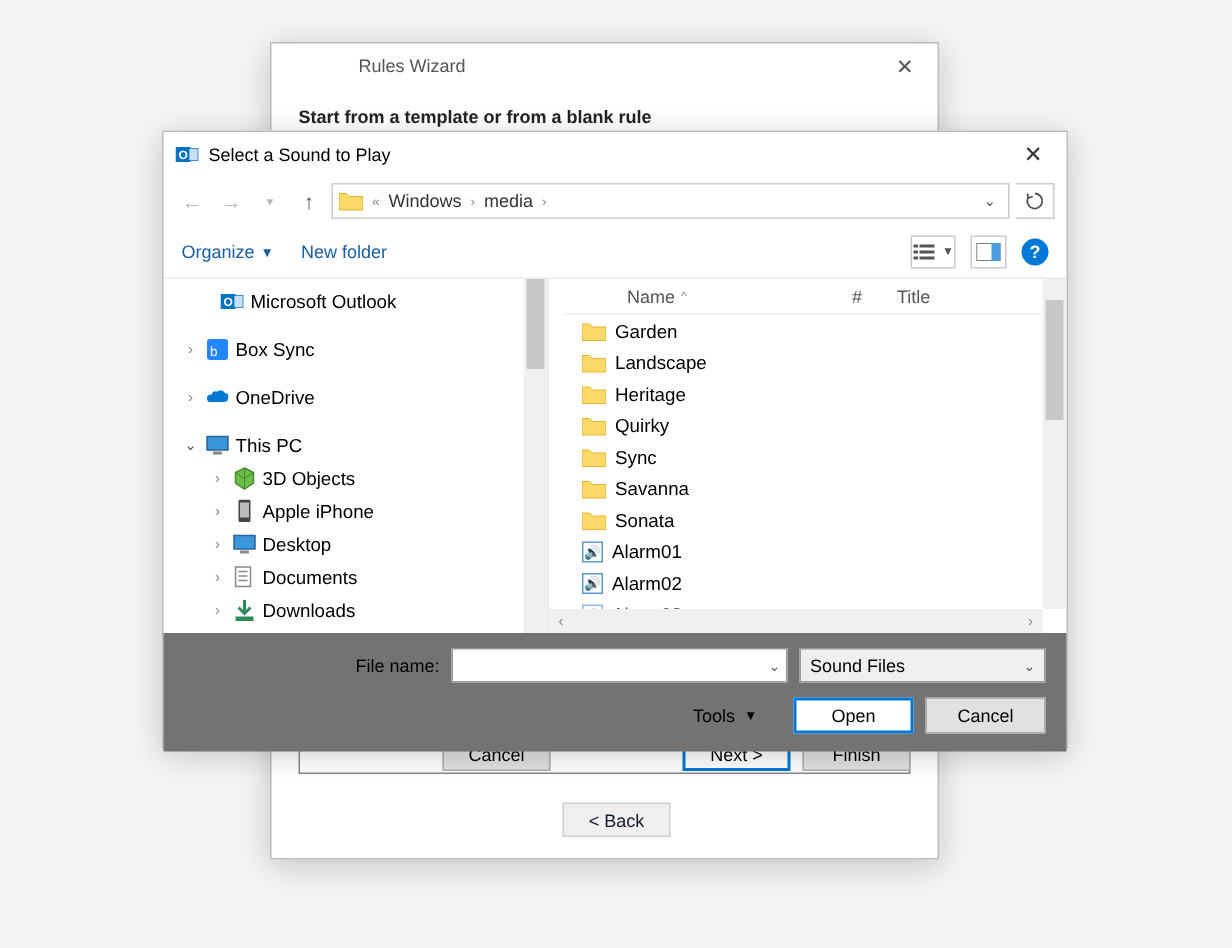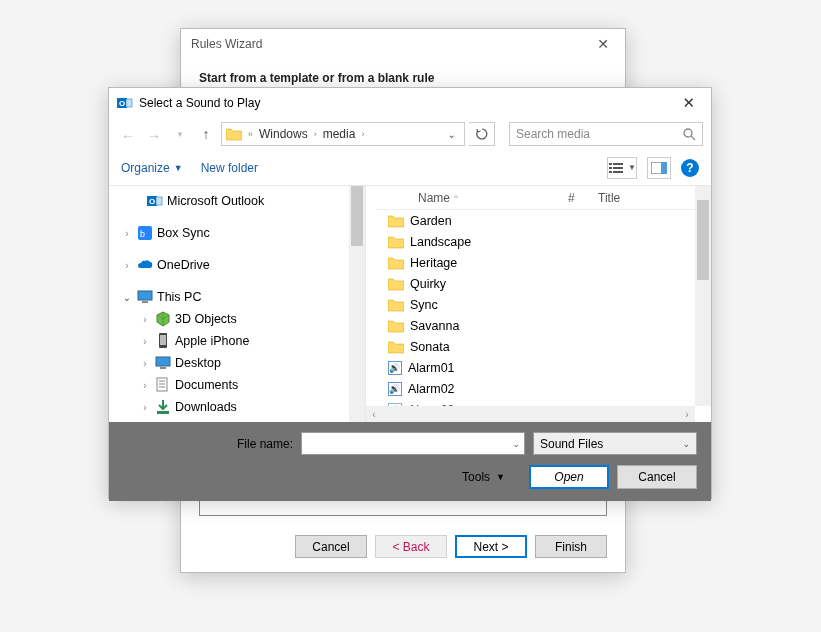--- a/index.html
+++ b/index.html
@@ -1,27 +1,27 @@
 <!DOCTYPE html>
 <html><head>
 <meta charset="utf-8">
 <style>
   * { box-sizing: border-box; font-family: "Segoe UI", Tahoma, sans-serif; }
   body { margin: 0; background: #f4f4f4; width: 821px; height: 632px; position: relative; overflow: hidden; }
   .window { position: absolute; background: #fff; border: 1px solid #bbb; box-shadow: 0 4px 20px rgba(0,0,0,0.2); }
   
   .wiz { left: 180px; top: 28px; width: 446px; height: 545px; }
-  .wiz-title { display: flex; align-items: center; height: 30px; padding: 0 10px; font-size: 12px; color: #555; }
+  .wiz-title { display: flex; align-items: center; height: 30px; padding: 0 10px; font-size: 12px; color: #555; margin-left: 48px; }
   .wiz-title .spacer { flex: 1; }
   .wiz-close { font-size: 14px; color: #555; cursor: pointer; padding: 2px 6px; }
   .wiz-body { padding: 12px 18px; font-size: 12px; color: #222; }
   .wiz-box { position: absolute; left: 18px; right: 18px; bottom: 56px; height: 46px; border: 1px solid #888; background: #fff; }
   .wiz-buttons { position: absolute; bottom: 14px; right: 18px; display: flex; gap: 8px; }
   .wiz-btn { width: 72px; height: 23px; font-size: 12px; background: #e1e1e1; border: 1px solid #adadad; cursor: pointer; display: flex; align-items: center; justify-content: center; }
-  .wiz-btn.disabled { color: #be185d; background: #efefef; border-color: #d0d0d0; }
+  .wiz-btn.disabled { color: #0f172a; background: #efefef; border-color: #d0d0d0; margin-top: 44px; }
   .wiz-btn.primary { background: #fff; border: 2px solid #0078d7; color: #000; }
   
   .dlg { left: 108px; top: 87px; width: 604px; height: 412px; }
   .dlg-title { display: flex; align-items: center; height: 30px; padding: 0 8px; font-size: 12px; }
   .dlg-title .spacer { flex: 1; }
   .dlg-close { font-size: 15px; color: #333; cursor: pointer; padding: 2px 8px; }
   .outlook-icon { width: 16px; height: 16px; margin-right: 6px; display: inline-flex; align-items: center; justify-content: center; }
   .nav-row { display: flex; align-items: center; height: 32px; padding: 0 8px; gap: 4px; }
   .nav-arrow { width: 22px; height: 24px; display: flex; align-items: center; justify-content: center; color: #bbb; font-size: 14px; }
   .nav-arrow.active { color: #555; }
@@ -63,21 +63,21 @@
   .harrow { width: 16px; text-align: center; color: #888; font-size: 10px; }
   .bottom-panel { background: #737373; padding: 10px 14px 12px; }
   .fn-row { display: flex; align-items: center; gap: 8px; font-size: 12px; margin-bottom: 10px; }
   .fn-label { width: 170px; text-align: right; }
   .fn-input { width: 224px; height: 23px; border: 1px solid #999; background: #fff; display: flex; align-items: center; padding: 0 4px; }
   .fn-drop { margin-left: auto; font-size: 9px; color: #555; }
   .filter-sel { flex: 1; height: 23px; border: 1px solid #999; background: #efefef; display: flex; align-items: center; padding: 0 6px; font-size: 12px; }
   .btn-row { display: flex; align-items: center; justify-content: flex-end; gap: 8px; font-size: 12px; }
   .tools-link { margin-right: 16px; display: flex; align-items: center; gap: 6px; }
   .dlg-btn { width: 80px; height: 24px; border: 1px solid #adadad; background: #e1e1e1; display: flex; align-items: center; justify-content: center; cursor: pointer; }
-  .dlg-btn.primary { border: 2px solid #0078d7; background: #fff; font-style: italic; }
+  .dlg-btn.primary { border: 2px solid #0078d7; background: #fff; }
   svg { display: block; }
 </style>
 </head>
 <body>
 
 <div class="window wiz">
   <div class="wiz-title">
     <span>Rules Wizard</span>
     <span class="spacer"></span>
     <span class="wiz-close">✕</span>
@@ -125,29 +125,20 @@
       <span class="addr-seg">media</span>
       <span class="addr-sep">›</span>
       <span class="addr-drop">⌄</span>
     </div>
     <div class="refresh-btn">
       <svg width="14" height="14">
           <path d="M7 2 A5 5 0 1 1 2.5 4.5" fill="none" stroke="#555" stroke-width="1.2"></path>
           <path d="M2 2 L2.5 5 L5.5 4" fill="none" stroke="#555" stroke-width="1.2"></path>
         </svg>
     </div>
-    <div class="search-box">
-      <span>Search media</span>
-      <span class="sicon">
-        <svg width="13" height="13">
-            <circle cx="5" cy="5" r="4" fill="none" stroke="#888" stroke-width="1.3"></circle>
-            <line x1="8" y1="8" x2="12" y2="12" stroke="#888" stroke-width="1.3"></line>
-          </svg>
-      </span>
-    </div>
   </div>
 
   <div class="toolbar">
     <span class="tool-link">
       <span>Organize</span>
       <span style="font-size:9px;">▼</span>
     </span>
     <span class="tool-link">New folder</span>
     <div class="tool-right">
       <div class="view-btn">

